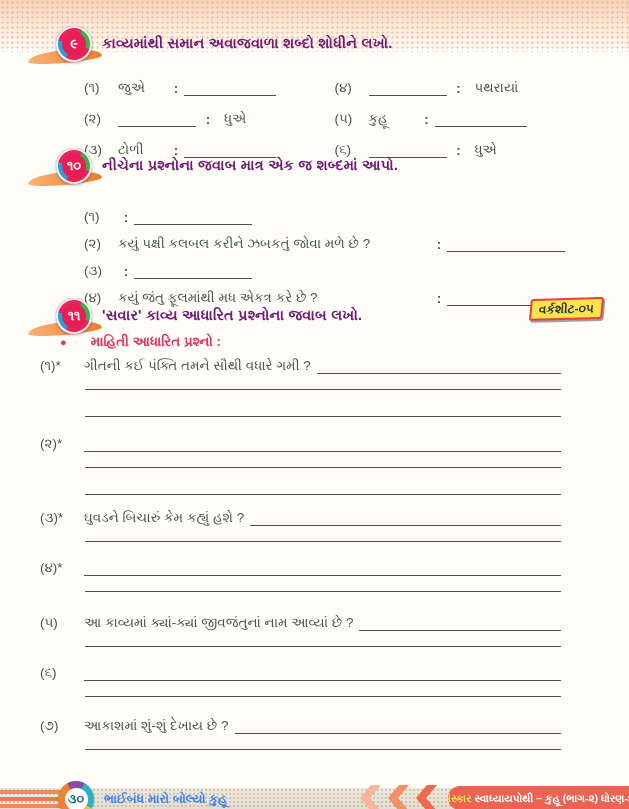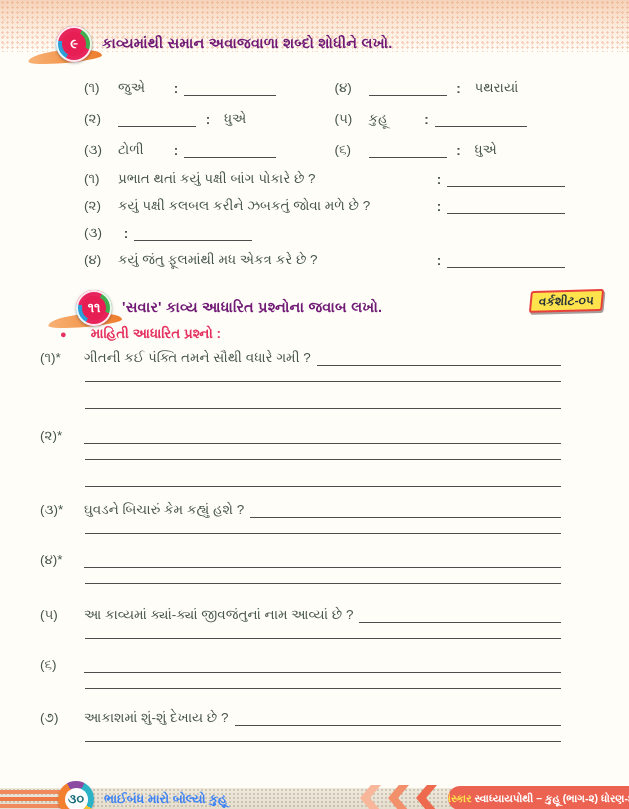--- a/index.html
+++ b/index.html
@@ -20,21 +20,21 @@
   }
   .bottom-texture{
     position:absolute;bottom:0;left:0;right:0;height:21px;
     background:
       radial-gradient(rgba(148,138,116,0.35) 1px, transparent 1.3px),
       linear-gradient(180deg,#efe9dc,#e5decf);
     background-size:4px 4px,100% 100%;
   }
   
   .q-section{position:absolute;left:0;right:0;}
-  #q9{top:26px;} #q10{top:148px;} #q11{top:290px;padding-left:20px;}
+  #q9{top:26px;} #q10{top:148px;} #q11{top:298px;}
   .q-header{position:relative;padding-left:56px;height:38px;}
   .swoosh{
     position:absolute;left:28px;top:24px;width:74px;height:13px;
     background:linear-gradient(90deg,#f8b275,#ee7d2c);
     border-radius:50%/65% 65% 35% 35%;
     transform:rotate(-5deg);z-index:0;
   }
   .q-badge{
     position:absolute;left:56px;top:0;width:36px;height:36px;border-radius:50%;
     background:conic-gradient(from 210deg,#2b9fd8 0 20%,#e8245d 20% 50%,#40ad4e 50% 72%,#e8245d 72% 100%);
@@ -176,24 +176,30 @@
       <div class="m-item">
         <span class="m-num">(૬)</span>
         <span class="m-blank before"></span>
         <span class="m-colon">:</span>
         <span class="m-word r">ધુએ</span>
       </div>
     </div>
   </div>
 
   <div class="q-section" id="q10">
+    <div class="q-header">
+      <div class="swoosh"></div>
+      <div class="q-badge">
+        <div class="q-badge-inner">૧૦</div>
+      </div>
+      <div class="q-title">નીચેના પ્રશ્નોના જવાબ માત્ર એક જ શબ્દમાં આપો.</div>
+    </div>
     <div class="q10-list">
       <div class="q10-row">
         <span class="q10-num">(૧)</span>
-        <span class="q10-text">પ્રભાત થતાં કયું પક્ષી બાંગ પોકારે છે ?</span>
         <span class="q10-ans">
             <span class="m-colon">:</span>
             <span class="ans-rule"></span>
           </span>
       </div>
       <div class="q10-row">
         <span class="q10-num">(૨)</span>
         <span class="q10-text">કયું પક્ષી કલબલ કરીને ઝબકતું જોવા મળે છે ?</span>
         <span class="q10-ans">
             <span class="m-colon">:</span>

